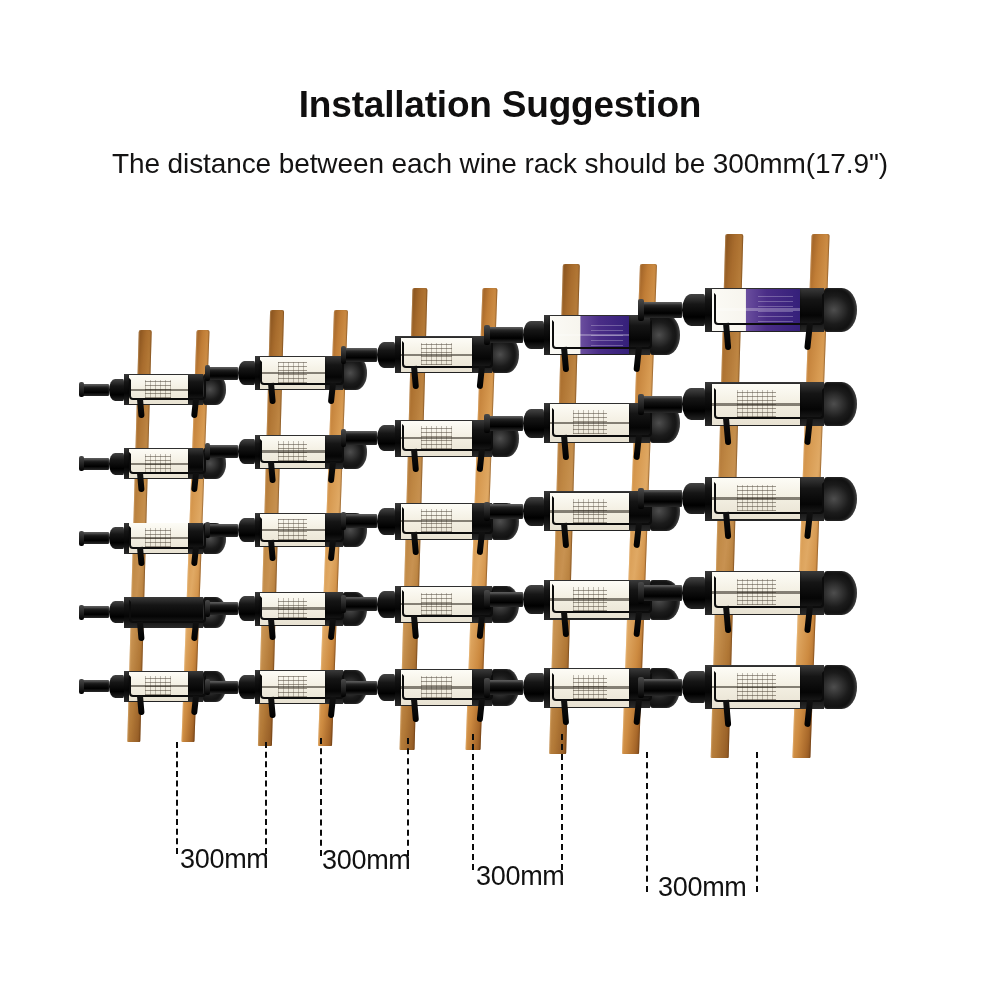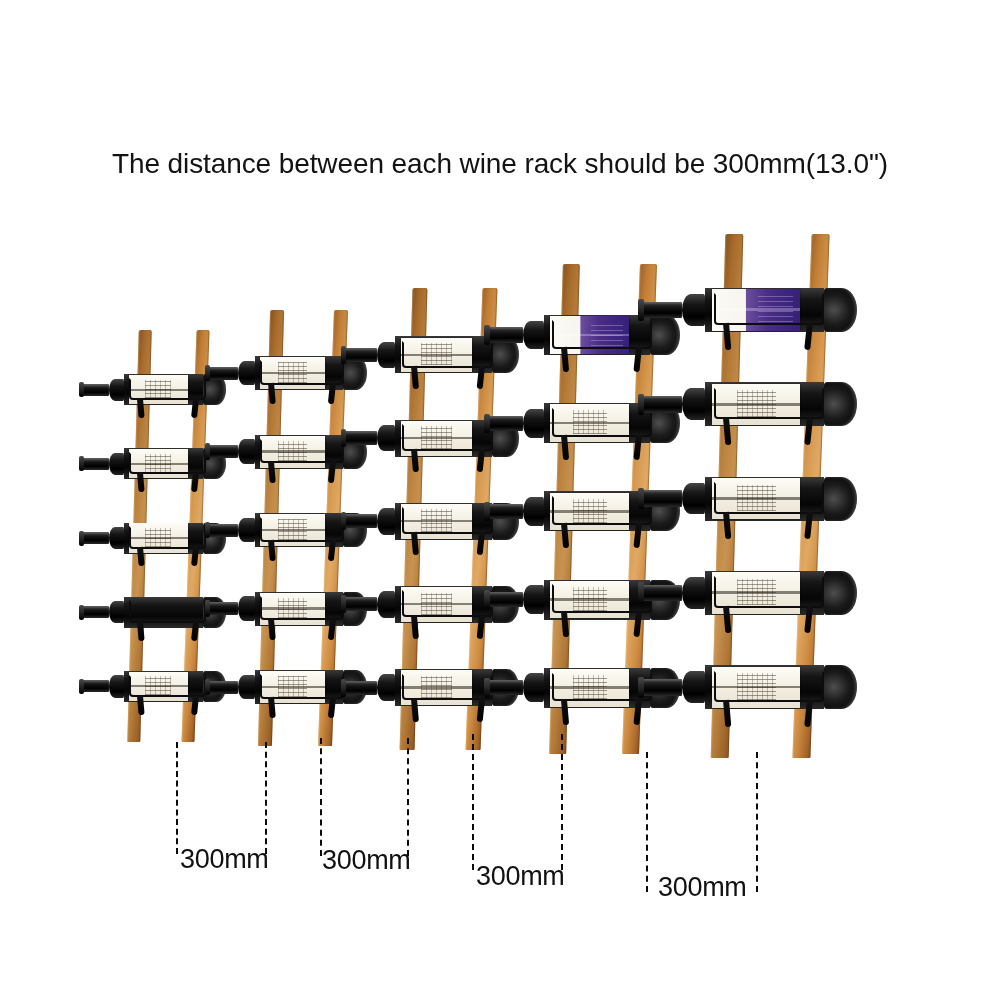--- a/index.html
+++ b/index.html
@@ -191,22 +191,23 @@
     color: #111;
     white-space: nowrap;
     letter-spacing: -0.3px;
   }
 </style>
 </head>
 <body>
 
 <div id="page">
 
-
-  <div class="subtitle">The distance between each wine rack should be 300mm(13.0")</div>
+  <div class="title">Installation Suggestion</div>
+
+  <div class="subtitle">The distance between each wine rack should be 300mm(17.9")</div>
 
   <div id="scene">
       <div class="rack" style="left: 118px; top: 330px; width: 112px; height: 412px;">
         <div class="slat back" style="left: 15px; width: 13px; height: 412px; transform: skewX(-1.6deg);"></div>
         <div class="slat front" style="left: 71px; width: 13px; height: 412px; transform: skewX(-2.1deg);"></div>
         <div class="bottle" style="top: 44.24px; left: -38.08px; width: 145.6px; height: 31px;">
           <div class="b-neck" style="width: 29.12px;">
             <div class="b-lip"></div>
           </div>
           <div class="b-shoulder" style="width: 15.68px;"></div>

